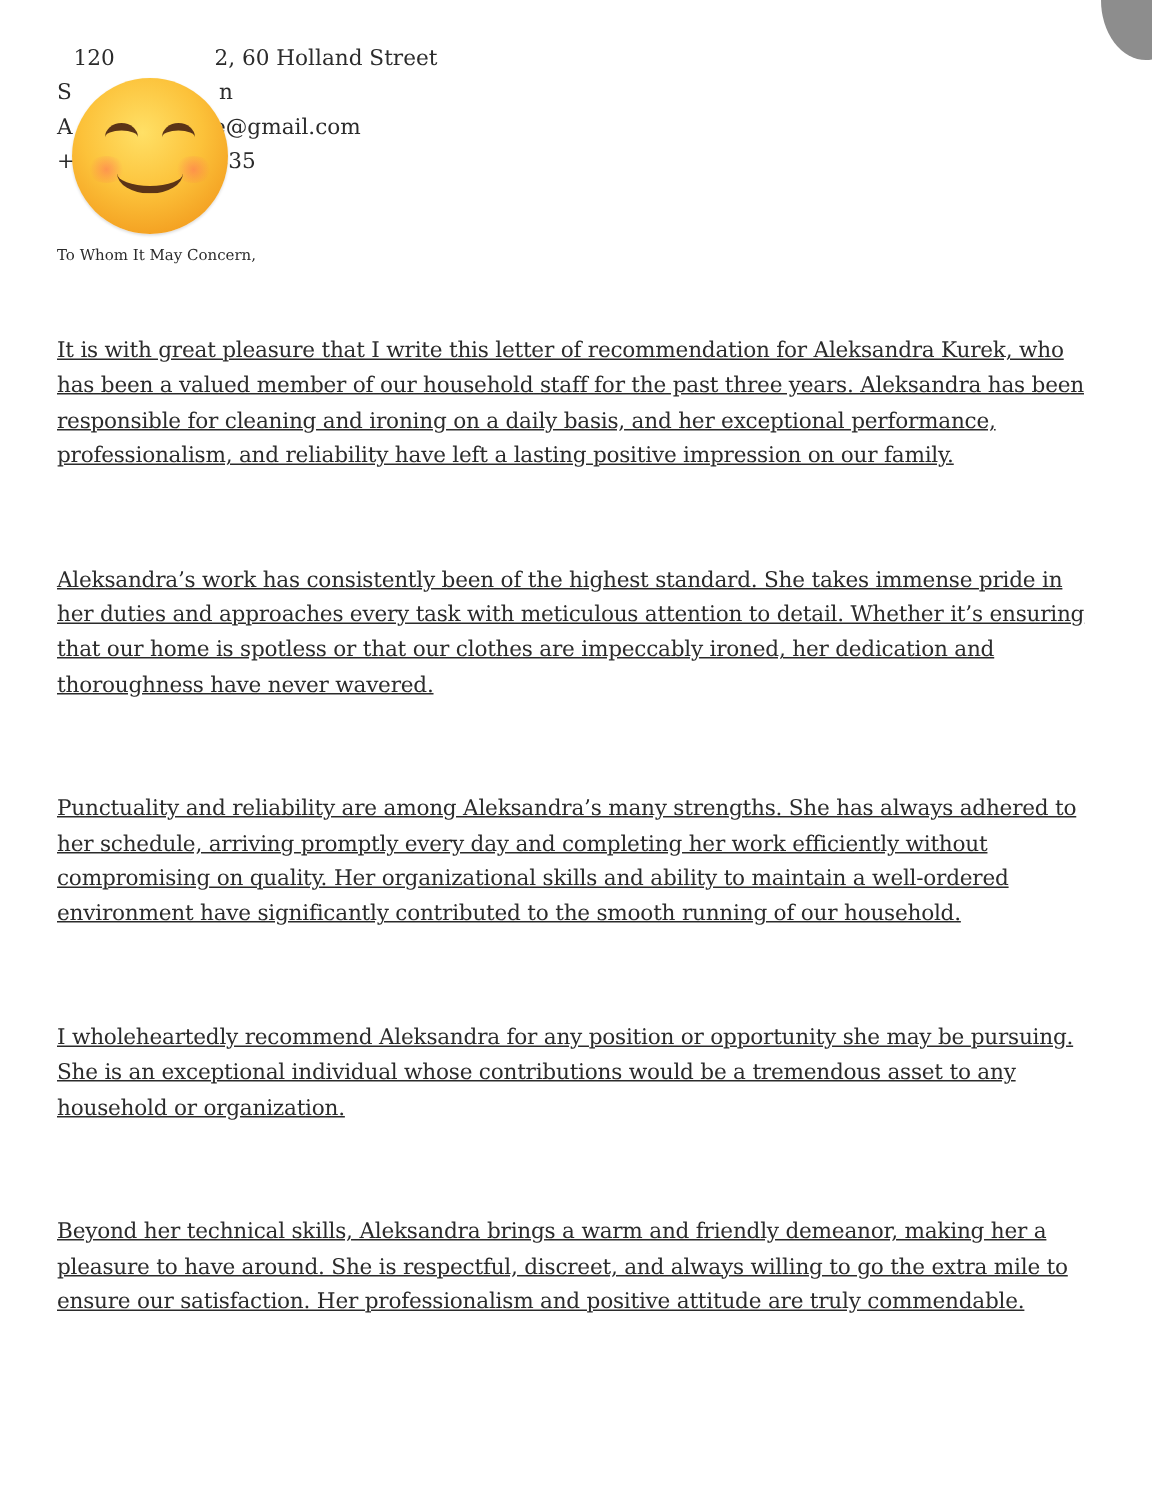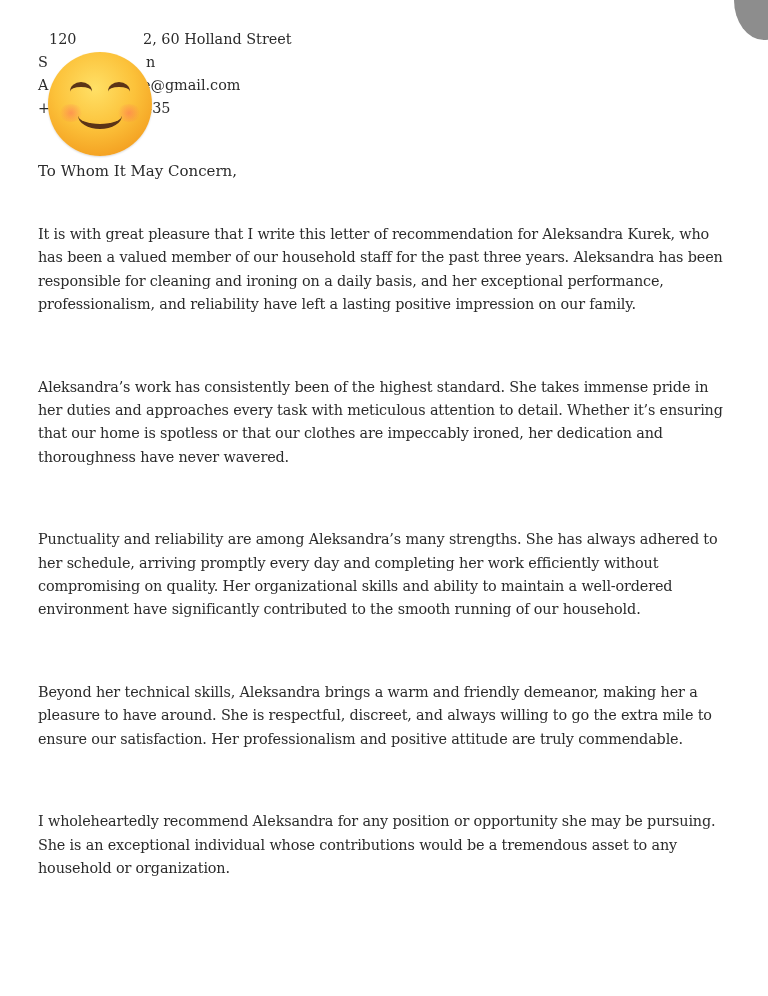--- a/index.html
+++ b/index.html
@@ -12,22 +12,22 @@
     border-radius: 50%; background: #8d8d8d;
   }
   .page { position: absolute; left: 38px; top: 28px; width: 690px; }
   .sender-name {
     font-family: "DejaVu Sans", "Liberation Sans", sans-serif; font-weight: bold;
     font-size: 15px; line-height: 22px; color: #151515; letter-spacing: -0.2px;
   }
   .addr { position: relative; font-size: 14.4px; line-height: 23px; height: 23px; white-space: nowrap; }
   .addr span { position: absolute; top: 0; }
   .date { margin-top: 32px; font-size: 14.4px; line-height: 22px; }
-  .salutation { margin-top: 40px; font-size: 15px; line-height: 22px; }
-  .para { margin-top: 40px; font-size: 14.4px; line-height: 23.4px; letter-spacing: -0.15px; }
+  .salutation { margin-top: 40px; font-size: 10px; line-height: 22px; }
+  .para { margin-top: 40px; font-size: 14.4px; line-height: 23.4px; letter-spacing: -0.15px; text-decoration: underline; }
   .para.first { margin-top: 41px; }
   .para + .para { margin-top: 59px; }
   .emoji {
     position: absolute; left: 48px; top: 52px; width: 104px; height: 104px; border-radius: 50%;
     background: radial-gradient(circle at 45% 35%, #ffe066 0%, #fcc23a 45%, #f29a1d 85%, #e8850f 100%);
     box-shadow: 0 1px 2px rgba(0,0,0,0.15);
   }
   .cheek { position: absolute; width: 26px; height: 18px; border-radius: 50%;
     background: radial-gradient(circle, rgba(255,110,90,0.55) 0%, rgba(255,110,90,0) 70%); top: 52px; }
   .cheek.l { left: 10px; } .cheek.r { right: 10px; }
@@ -59,22 +59,22 @@
   <div class="addr">
     <span style="left:0">+4</span>
     <span style="left:105px">435</span>
   </div>
 
   <div class="salutation">To Whom It May Concern,</div>
 
   <p class="para first">It is with great pleasure that I write this letter of recommendation for Aleksandra Kurek, who has been a valued member of our household staff for the past three years. Aleksandra has been responsible for cleaning and ironing on a daily basis, and her exceptional performance, professionalism, and reliability have left a lasting positive impression on our family.</p>
   <p class="para">Aleksandra’s work has consistently been of the highest standard. She takes immense pride in her duties and approaches every task with meticulous attention to detail. Whether it’s ensuring that our home is spotless or that our clothes are impeccably ironed, her dedication and thoroughness have never wavered.</p>
   <p class="para">Punctuality and reliability are among Aleksandra’s many strengths. She has always adhered to her schedule, arriving promptly every day and completing her work efficiently without compromising on quality. Her organizational skills and ability to maintain a well-ordered environment have significantly contributed to the smooth running of our household.</p>
+  <p class="para">I wholeheartedly recommend Aleksandra for any position or opportunity she may be pursuing. She is an exceptional individual whose contributions would be a tremendous asset to any household or organization.</p>
   <p class="para">Beyond her technical skills, Aleksandra brings a warm and friendly demeanor, making her a pleasure to have around. She is respectful, discreet, and always willing to go the extra mile to ensure our satisfaction. Her professionalism and positive attitude are truly commendable.</p>
-  <p class="para">I wholeheartedly recommend Aleksandra for any position or opportunity she may be pursuing. She is an exceptional individual whose contributions would be a tremendous asset to any household or organization.</p>
 </div>
 
 <div class="emoji">
   <div class="cheek l"></div>
   <div class="cheek r"></div>
   <div class="eye l"></div>
   <div class="eye r"></div>
   <div class="mouth"></div>
 </div>
 

